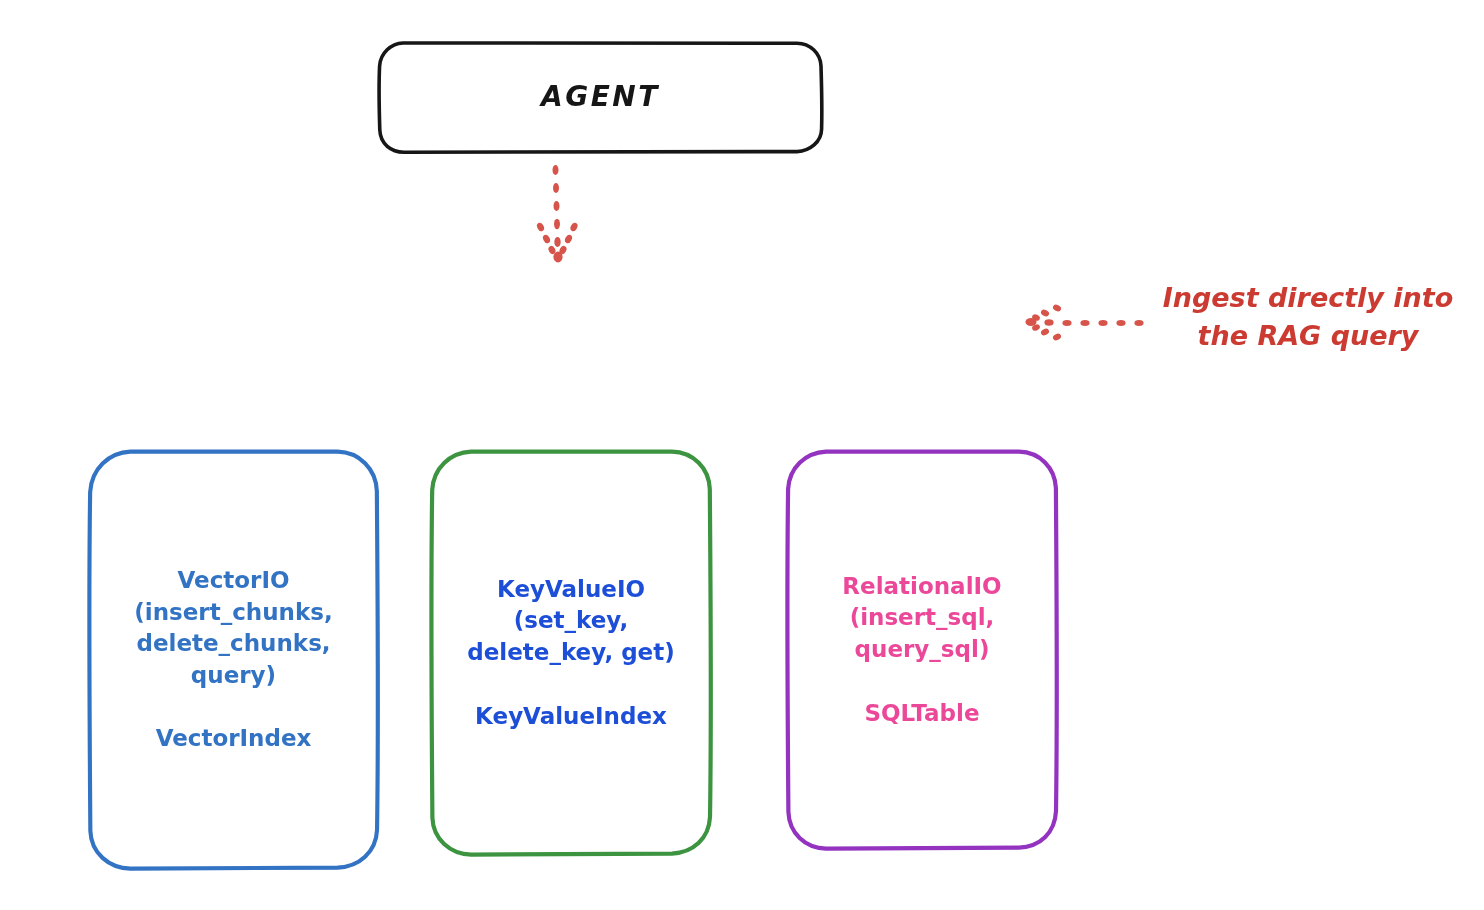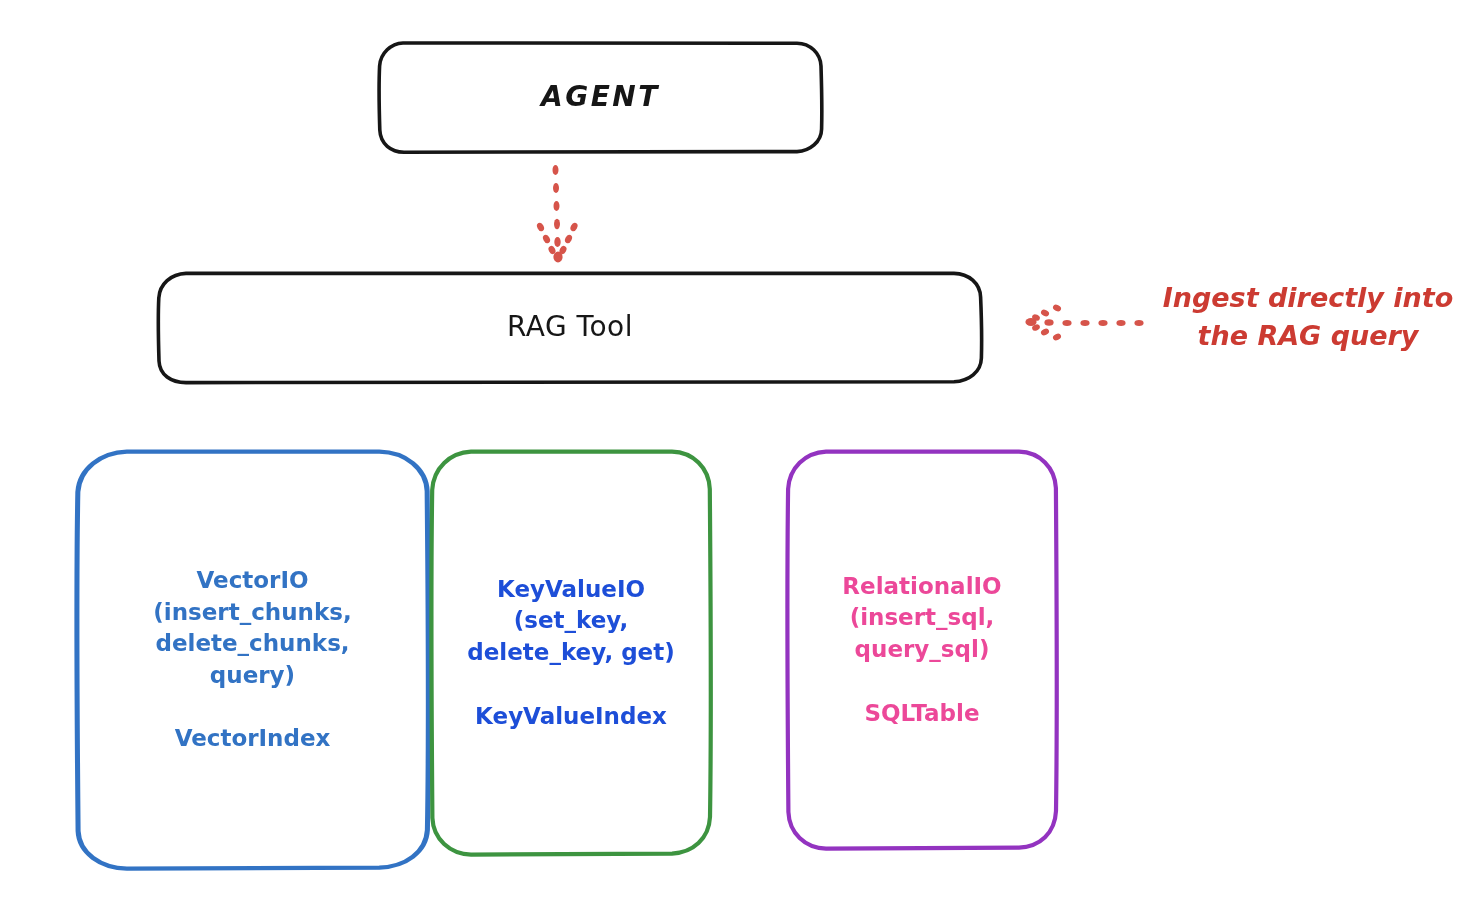--- a/index.html
+++ b/index.html
@@ -76,23 +76,23 @@
   }
 
   
   .io-box .box-label {
     font-family: "DejaVu Sans", sans-serif;
     font-size: 23px;
     font-weight: 600;
     line-height: 1.38;
   }
   #vectorio-box {
-    left: 74px;
+    left: 87px;
     top: 449px;
-    width: 357px;
+    width: 293px;
     height: 422px;
   }
   #vectorio-box .box-label { color: #3273c4; }
 
   #keyvalueio-box {
     left: 429px;
     top: 449px;
     width: 284px;
     height: 408px;
   }
@@ -166,30 +166,20 @@
       <ellipse cx="35.5" cy="62" rx="3.2" ry="4.4" transform="rotate(-28 35.5 62)"></ellipse>
       <ellipse cx="41.5" cy="74" rx="3.2" ry="4.4" transform="rotate(-28 41.5 74)"></ellipse>
       <ellipse cx="47.0" cy="85" rx="3.2" ry="4.2" transform="rotate(-28 47 85)"></ellipse>
 
       <ellipse cx="69.0" cy="62" rx="3.2" ry="4.4" transform="rotate(28 69 62)"></ellipse>
       <ellipse cx="63.5" cy="74" rx="3.2" ry="4.4" transform="rotate(28 63.5 74)"></ellipse>
       <ellipse cx="58.0" cy="85" rx="3.2" ry="4.2" transform="rotate(28 58 85)"></ellipse>
     </g>
   </svg>
 
-  <div class="sketch-box" id="ragtool-box">
-    <svg class="box-svg" viewBox="0 0 828 113" preserveAspectRatio="none">
-      <path d="M 30 2.4 C 15 3 3.6 13 2.8 27 C 1.8 47 2.4 70 3.0 90
-               C 3.6 104 15 111.4 30 111.6
-               L 798 110.8 C 813 110.2 825 101 825.4 87
-               C 826 65 825.4 44 824.6 26
-               C 824 12.5 813 2.6 798 2.4 Z" fill="none" stroke="#161616" stroke-width="3.6" stroke-linecap="round" stroke-linejoin="round"></path>
-    </svg>
-    <div class="box-label">RAG Tool</div>
-  </div>
 
   <svg id="ingest-arrow" viewBox="0 0 130 55">
     <g fill="#d6544a">
       <ellipse cx="124" cy="28" rx="4.6" ry="3.0"></ellipse>
       <ellipse cx="106" cy="28" rx="4.6" ry="3.0"></ellipse>
       <ellipse cx="88" cy="28" rx="4.6" ry="3.0"></ellipse>
       <ellipse cx="70" cy="28" rx="4.6" ry="3.0"></ellipse>
       <ellipse cx="52" cy="28" rx="4.6" ry="3.0"></ellipse>
       <ellipse cx="34" cy="27.5" rx="4.6" ry="3.2"></ellipse>
       <ellipse cx="16" cy="27" rx="5.6" ry="4.0"></ellipse>

